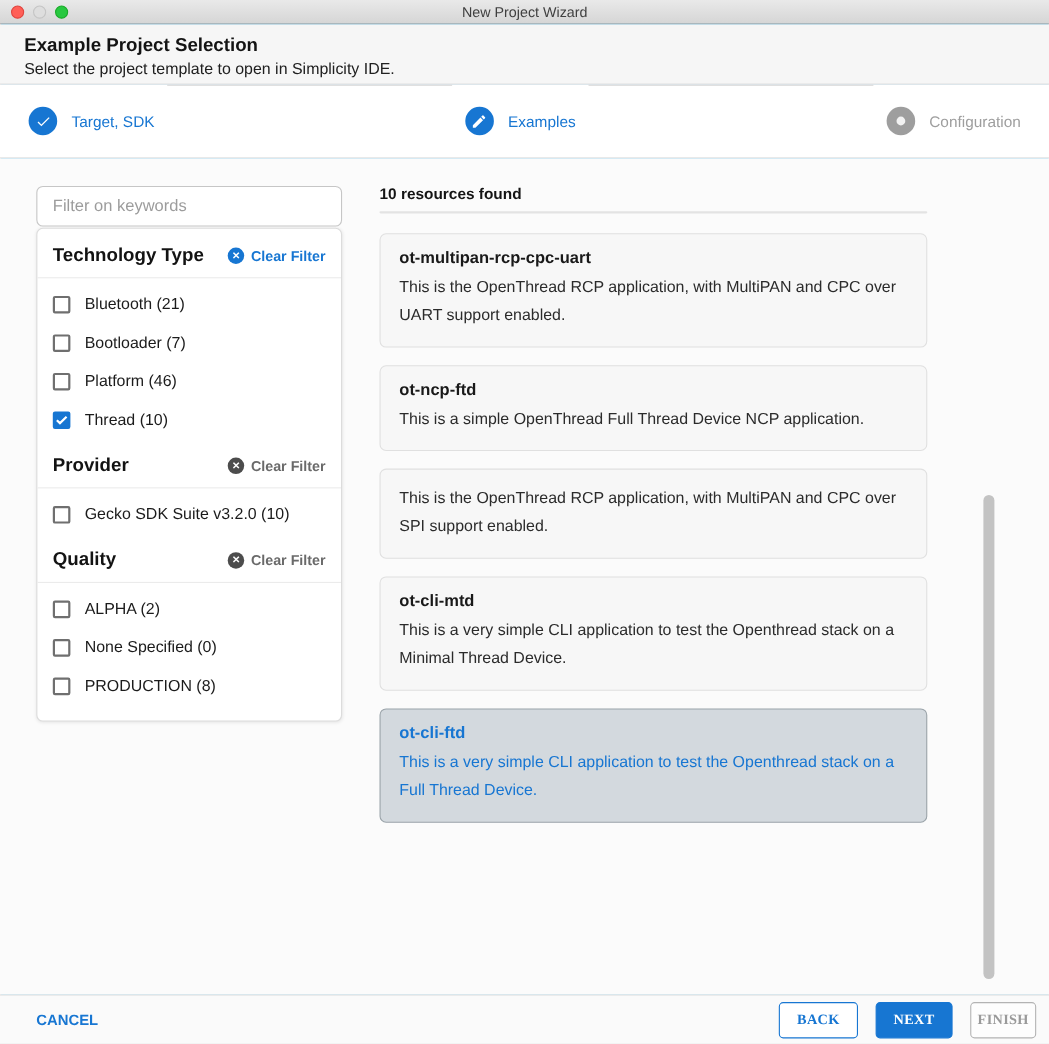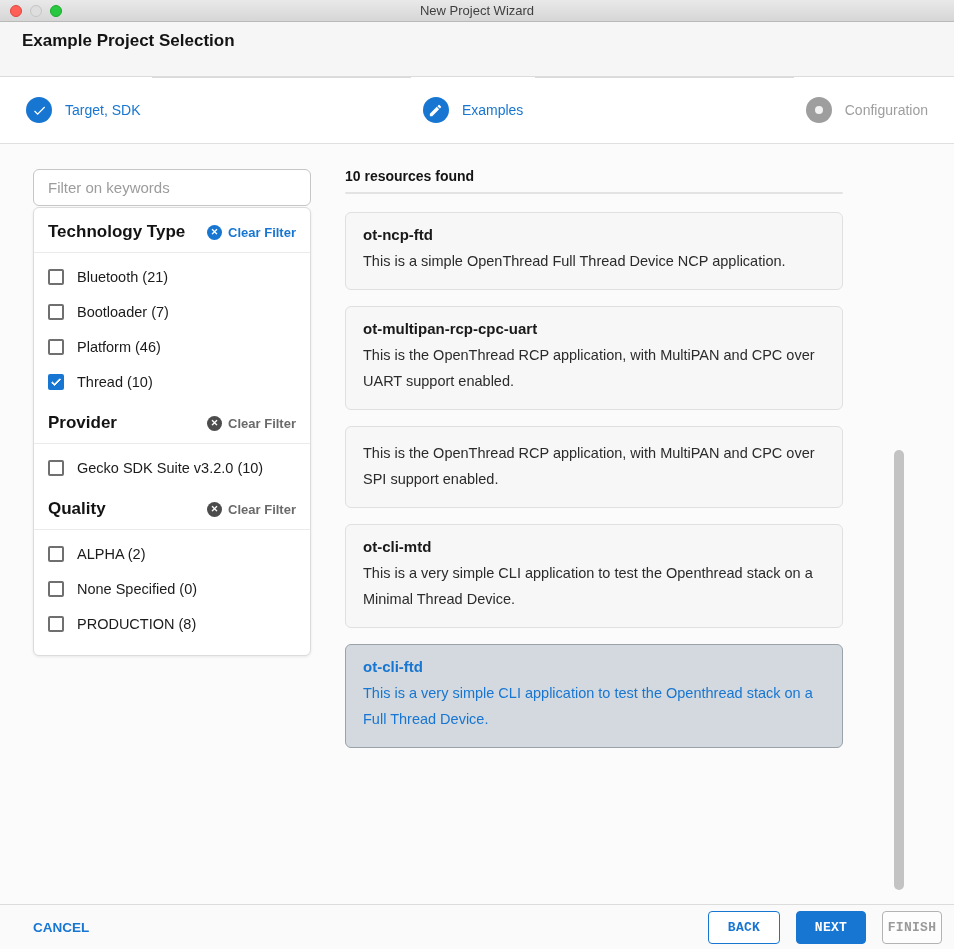--- a/index.html
+++ b/index.html
@@ -87,41 +87,42 @@
   .scroll-thumb { position:absolute; left:894px; top:306px; width:10px; height:440px;
                   background:#c3c3c3; border-radius:5px; }
 
   
   .footer { height:45px; flex:0 0 45px; background:#fafafa; border-top:1px solid #dcdcdc;
             display:flex; align-items:center; padding:0 12px 0 33px; }
   .cancel-link { font-size:13.5px; font-weight:bold; color:#1776d2; cursor:pointer; }
   .footer-spacer { flex:1; }
   .btn { height:33px; border-radius:4px; font-size:13px; font-weight:bold; display:flex;
          align-items:center; justify-content:center; cursor:pointer; margin-left:16px;
-         font-family:Liberation Mono, monospace; letter-spacing:0.3px; }
+         font-family:Liberation Serif, serif; letter-spacing:0.3px; }
   .btn-back { width:72px; background:#fff; border:1px solid #1776d2; color:#1776d2; }
   .btn-next { width:70px; background:#1776d2; border:1px solid #1776d2; color:#fff; }
   .btn-finish { width:60px; background:#fdfdfd; border:1px solid #b3b3b3; color:#9a9a9a; }
 </style>
 </head>
 <body>
 
 <div class="window">
 
   <div class="titlebar">
     <div class="traffic">
       <span class="light red"></span>
       <span class="light gray"></span>
       <span class="light green"></span>
     </div>
     <div class="titlebar-title">New Project Wizard</div>
   </div>
 
   <div class="header">
     <div class="header-title">Example Project Selection</div>
+    <div class="header-subtitle">Select the project template to open in Simplicity IDE.</div>
   </div>
 
   <div class="stepper">
   <div class="step completed">
     <span class="step-circle">
       <svg class="icon-completed" viewBox="0 0 24 24">
             <path d="M9 16.2 4.8 12l-1.4 1.4L9 19 21 7l-1.4-1.4z" fill="#fff"></path>
           </svg>
 
     </span>
@@ -246,27 +247,27 @@
 </div>
   </div>
 </div>
     </div>
 
     <div class="results">
       <div class="results-count">10 resources found</div>
       <div class="results-divider"></div>
       <div id="cards-host">
   <div class="card">
+    <div class="card-title">ot-multipan-rcp-cpc-uart</div>
+    <div class="card-desc">This is the OpenThread RCP application, with MultiPAN and CPC over UART support enabled.</div>
+  </div>
+
+  <div class="card">
     <div class="card-title">ot-ncp-ftd</div>
     <div class="card-desc">This is a simple OpenThread Full Thread Device NCP application.</div>
-  </div>
-
-  <div class="card">
-    <div class="card-title">ot-multipan-rcp-cpc-uart</div>
-    <div class="card-desc">This is the OpenThread RCP application, with MultiPAN and CPC over UART support enabled.</div>
   </div>
 
   <div class="card">
     <div class="card-desc">This is the OpenThread RCP application, with MultiPAN and CPC over SPI support enabled.</div>
   </div>
 
   <div class="card">
     <div class="card-title">ot-cli-mtd</div>
     <div class="card-desc">This is a very simple CLI application to test the Openthread stack on a Minimal Thread Device.</div>
   </div>

